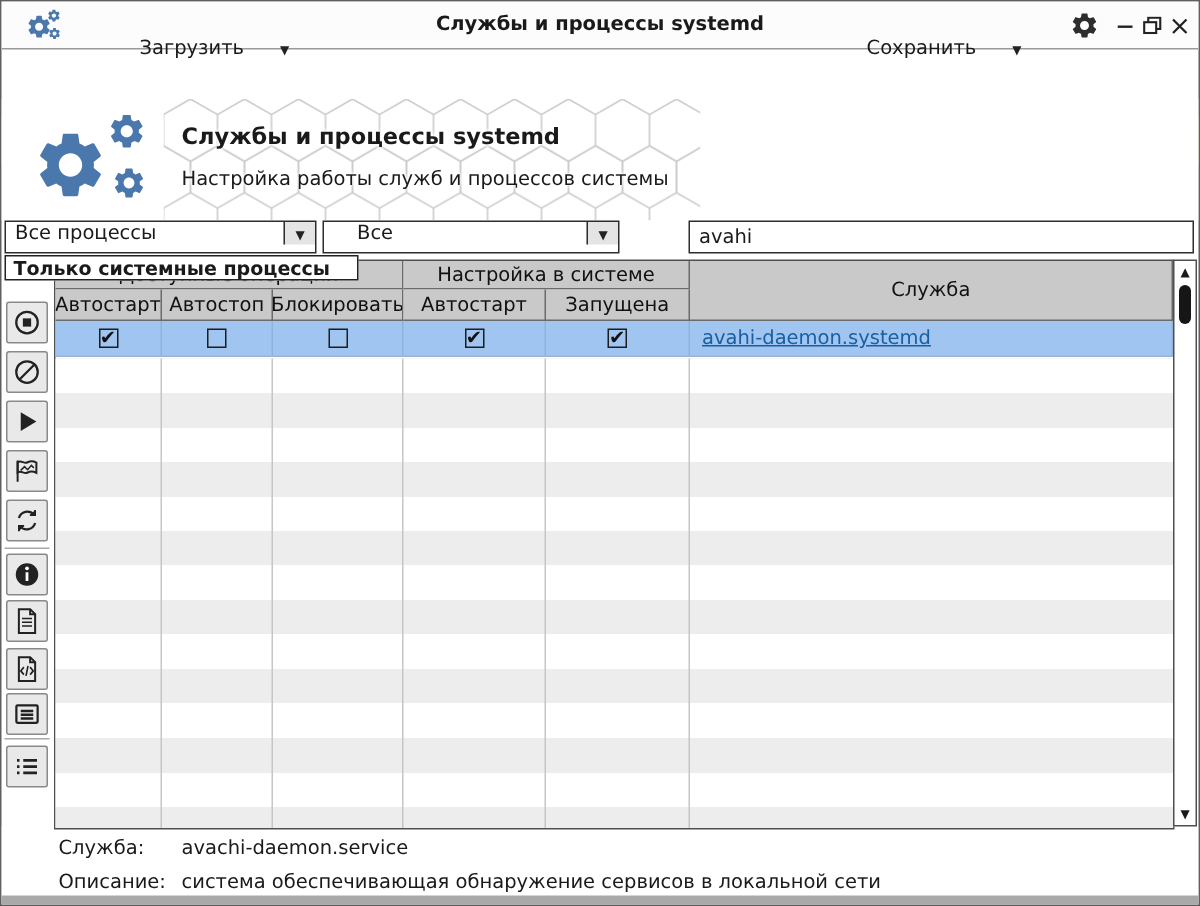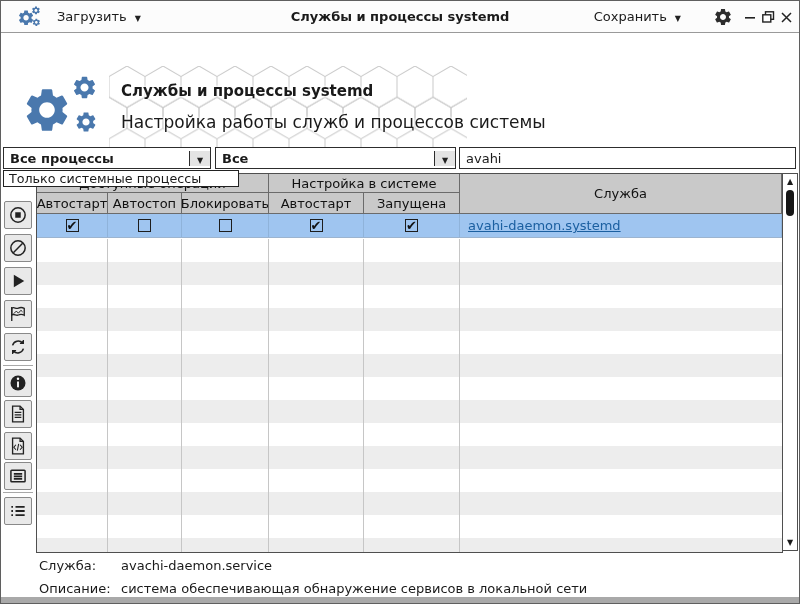--- a/index.html
+++ b/index.html
@@ -2,55 +2,55 @@
 <html><head>
 <meta charset="utf-8">
 <style>
   html,body{margin:0;padding:0;}
   .window{position:relative;width:800px;height:604px;background:#fff;border:1px solid #5f5f5f;
     box-sizing:border-box;font-family:"DejaVu Sans",sans-serif;font-size:13px;color:#1a1a1a;overflow:hidden;}
   
   .titlebar{position:absolute;left:0;top:0;width:100%;height:32px;background:#fcfcfc;
     border-bottom:1px solid #9a9a9a;box-sizing:border-box;}
   .titlebar .appicon{position:absolute;left:16px;top:4px;}
-  .menu-btn{position:absolute;top:0;height:31px;display:flex;align-items:center;gap:8px;cursor:default;}
+  .menu-btn{position:absolute;top:16px;height:31px;display:flex;align-items:center;gap:24px;cursor:default;margin-left:36px;}
   .load-btn{left:56px;}
   .save-btn{right:118px;}
   .title-center{position:absolute;left:0;top:0;width:100%;height:31px;display:flex;
     align-items:center;justify-content:center;font-weight:bold;pointer-events:none;}
   .arrow-down::before{content:"▼";font-size:8px;color:#222;}
   .gear-btn{position:absolute;right:66px;top:6px;width:20px;height:20px;}
   .winctl{position:absolute;top:9px;width:14px;height:14px;display:flex;align-items:center;justify-content:center;}
   .ctl-min{right:42px;} .ctl-max{right:24px;} .ctl-close{right:6px;}
   
   .warnbar{position:absolute;left:0;top:32px;width:100%;height:33px;background:#f2f0b3;
     border-bottom:1px solid #6f6f6f;box-sizing:border-box;margin-top:45px;}
   .warnbar .tri{position:absolute;left:12px;top:5px;}
   .warnbar .wtext{position:absolute;left:44px;top:8px;}
   .warnbar .floppy{position:absolute;right:8px;top:3px;}
   
   .banner{position:absolute;left:0;top:65px;width:100%;height:81px;background:#fff;}
   .hexes{position:absolute;left:108px;top:0;}
   .logo{position:absolute;left:18px;top:8px;}
   .banner h1{position:absolute;left:120px;top:16px;margin:0;font-size:15px;font-weight:bold;
     text-shadow:0 0 3px #fff,0 0 3px #fff,0 0 3px #fff;}
-  .banner h2{position:absolute;left:120px;top:46px;margin:0;font-size:17px;font-weight:normal;
+  .banner h2{position:absolute;left:120px;top:46px;margin:0;font-size:13px;font-weight:normal;
     text-shadow:0 0 3px #fff,0 0 3px #fff,0 0 3px #fff;}
   
   .combo{position:absolute;top:146px;height:22px;background:#fff;border:1px solid #2d2d2d;
-    box-sizing:border-box;display:flex;align-items:center;font-weight:bold;}
+    box-sizing:border-box;display:flex;align-items:flex-start;}
   .combo .val{flex:1;display:flex;align-items:center;padding:0 6px;white-space:nowrap;overflow:hidden;}
   .combo .cbtn{width:20px;background:#e4e4e4;border-left:1px solid #2d2d2d;display:flex;
     align-items:center;justify-content:center;}
   .combo1{left:2px;width:208px;}
-  .combo2{left:214px;width:241px;}
+  .combo2{left:214px;width:198px;padding-left:16px;}
   .search{position:absolute;left:458px;top:146px;width:337px;height:22px;border:1px solid #2d2d2d;
     box-sizing:border-box;background:#fff;display:flex;align-items:center;padding:0 6px;}
   .droplist{position:absolute;left:2px;top:169px;width:236px;background:#fff;border:1px solid #222;
-    box-sizing:border-box;z-index:60;padding:1px 0;}
+    box-sizing:border-box;z-index:60;padding:1px 0;font-weight:bold;}
   .droplist .opt{line-height:13px;font-size:12.7px;padding:0 5px;white-space:nowrap;}
   
   .tb-btn{position:absolute;left:3px;width:28px;height:28px;background:#e9e9e9;border:1px solid #898989;
     border-radius:2px;box-sizing:border-box;display:flex;align-items:center;justify-content:center;}
   .tb-sep{position:absolute;left:2px;width:30px;height:1px;background:#a8a8a8;}
   
   .table{position:absolute;left:35px;top:172px;width:745px;height:378px;border:1px solid #4f4f4f;
     box-sizing:content-box;background:#fff;z-index:10;}
   .thead{position:absolute;left:0;top:0;display:grid;
     grid-template-columns:71px 74px 87px 95px 96px 322px;grid-template-rows:19px 21px;}

